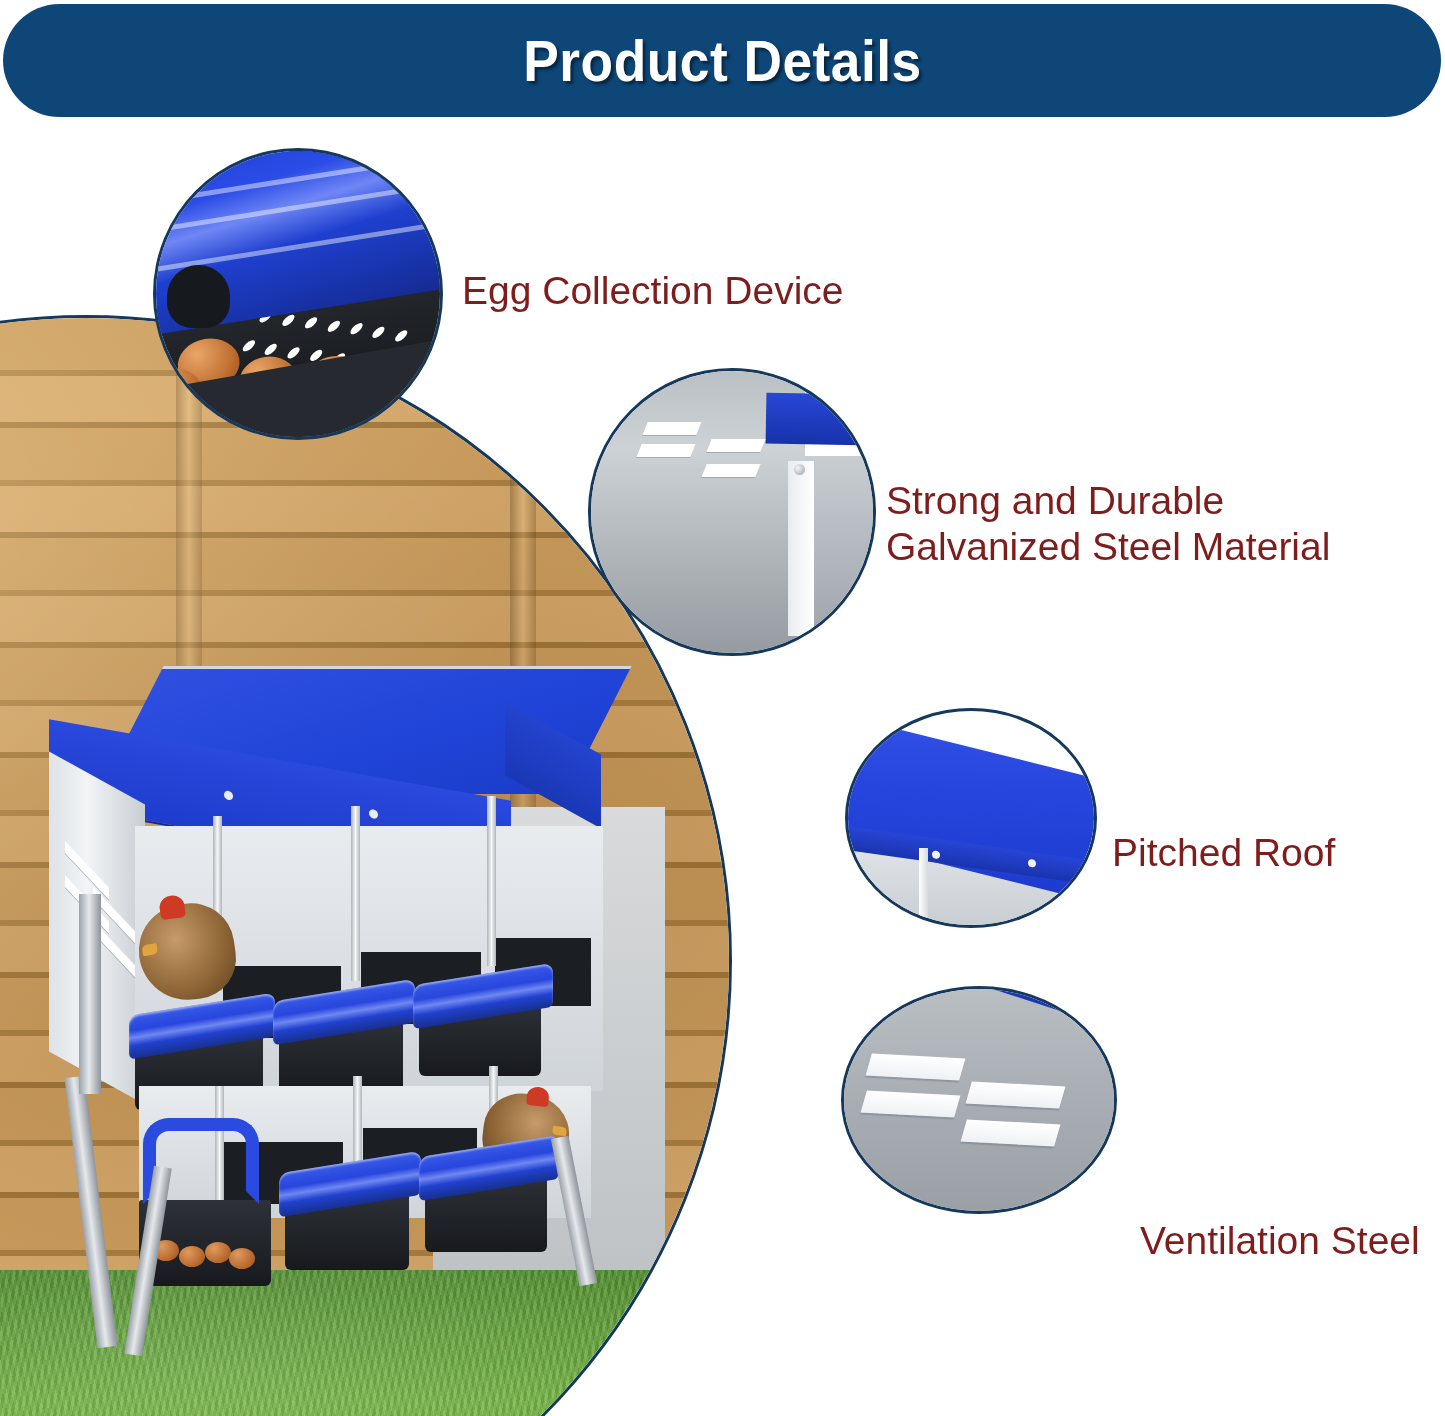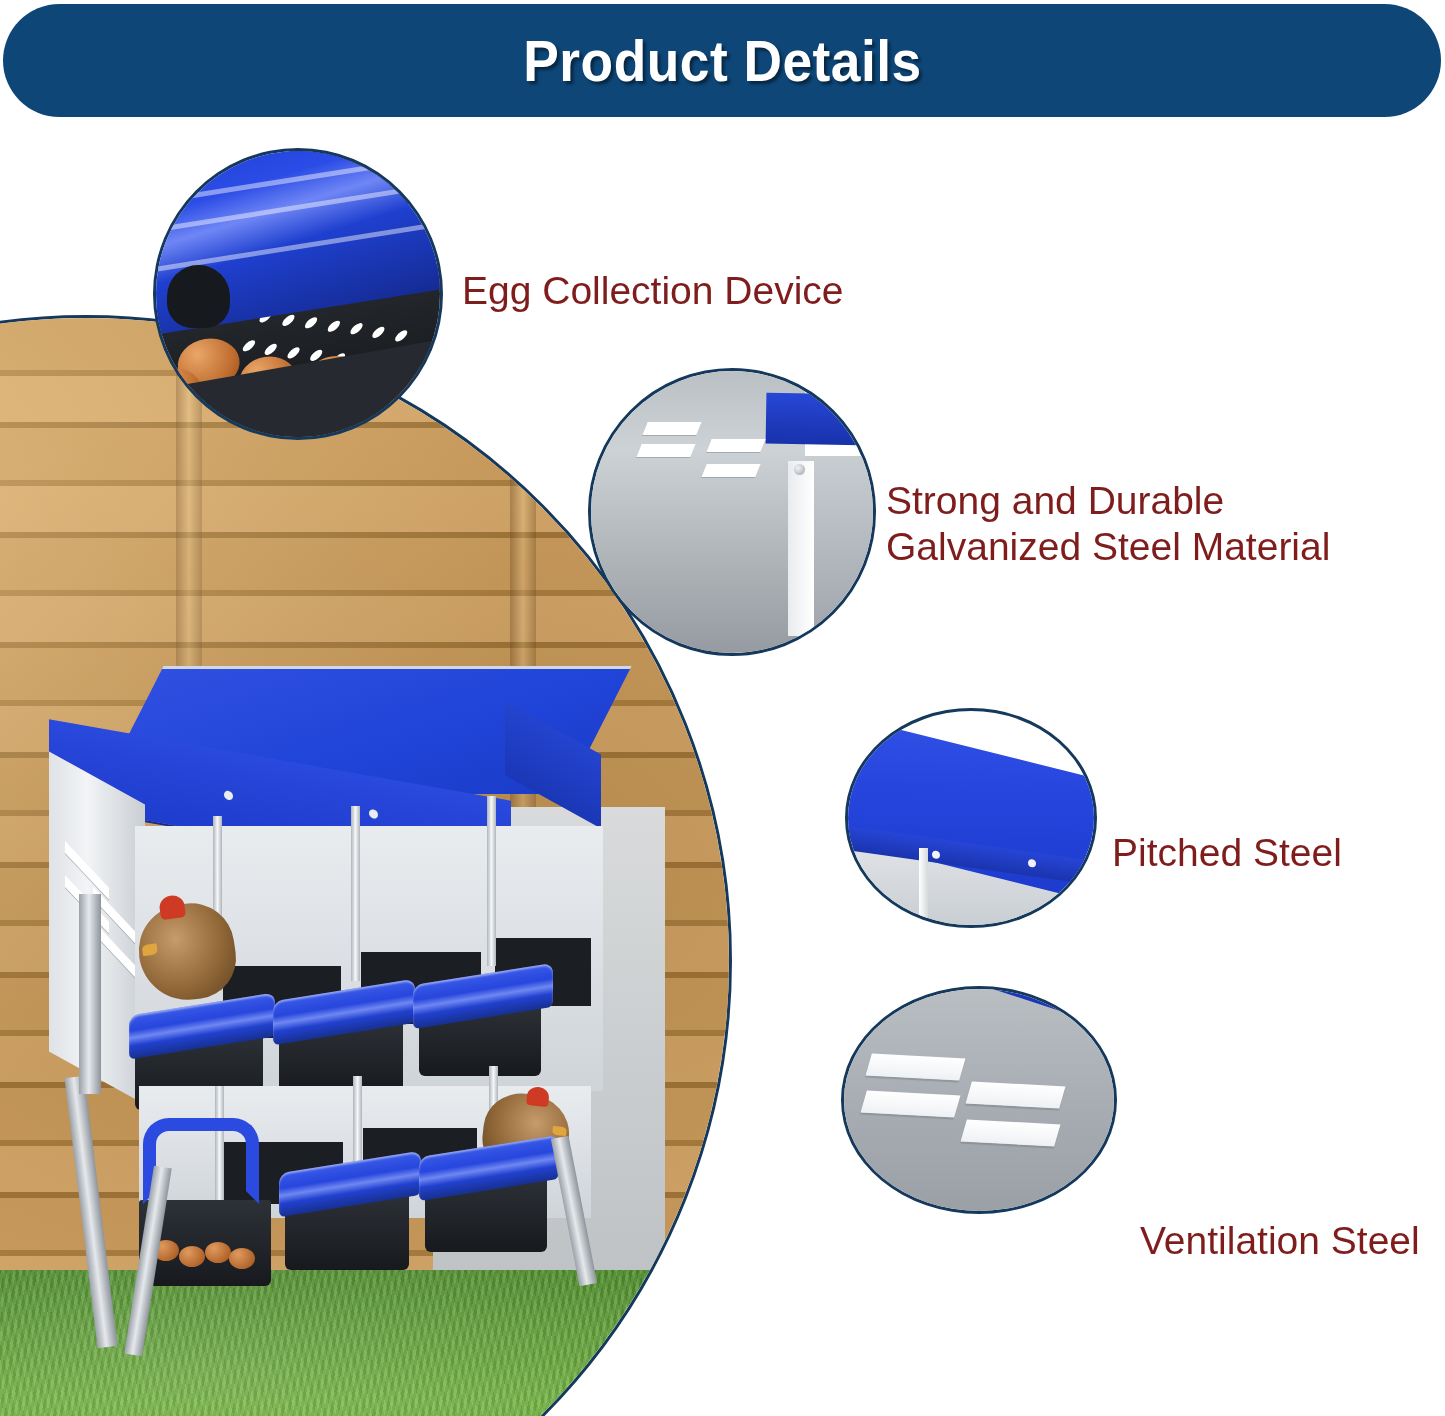--- a/index.html
+++ b/index.html
@@ -542,21 +542,21 @@
 
 <div class="detail-circle" id="circle-roof">
   <div class="pr-wall"></div>
   <div class="pr-top"></div>
   <div class="pr-edge">
     <div class="pr-screw" style="left:56%; top:50%;"></div>
     <div class="pr-screw" style="left:82%; top:28%;"></div>
   </div>
   <div class="pr-post"></div>
 </div>
-<div class="callout-label" id="label-roof">Pitched Steel</div>
+<div class="callout-label" id="label-roof">Pitched Roof</div>
 
 <div class="detail-circle" id="circle-vent">
   <div class="vh-panel"></div>
   <div class="vh-roof"></div>
   <div class="vh-slot" style="left:9%;  top:30%;"></div>
   <div class="vh-slot" style="left:7%;  top:47%;"></div>
   <div class="vh-slot" style="left:46%; top:43%;"></div>
   <div class="vh-slot" style="left:44%; top:60%;"></div>
 </div>
 <div class="callout-label" id="label-vent">Ventilation Steel</div>

